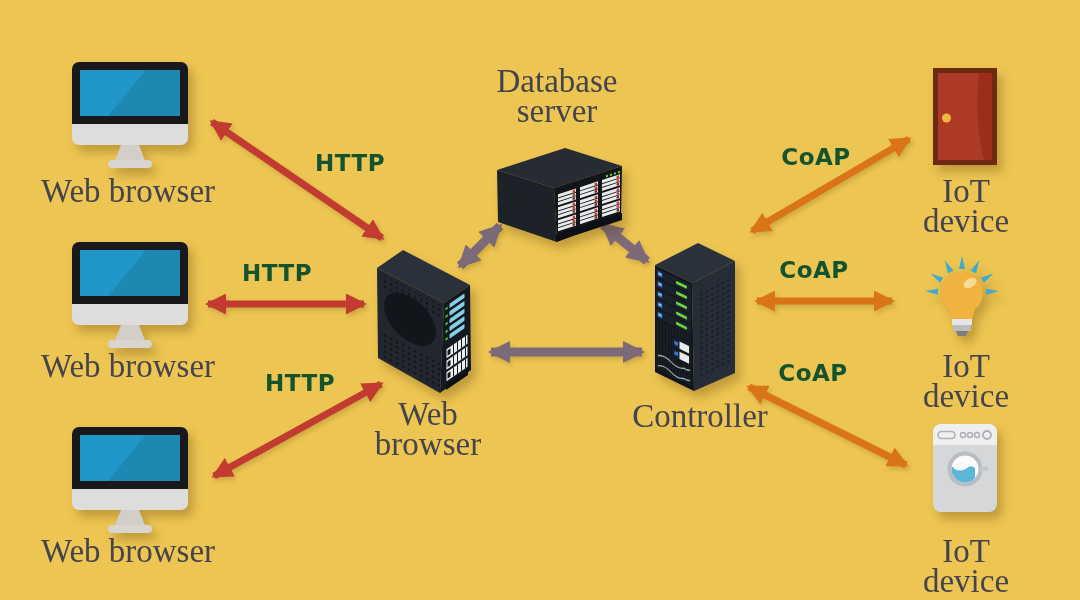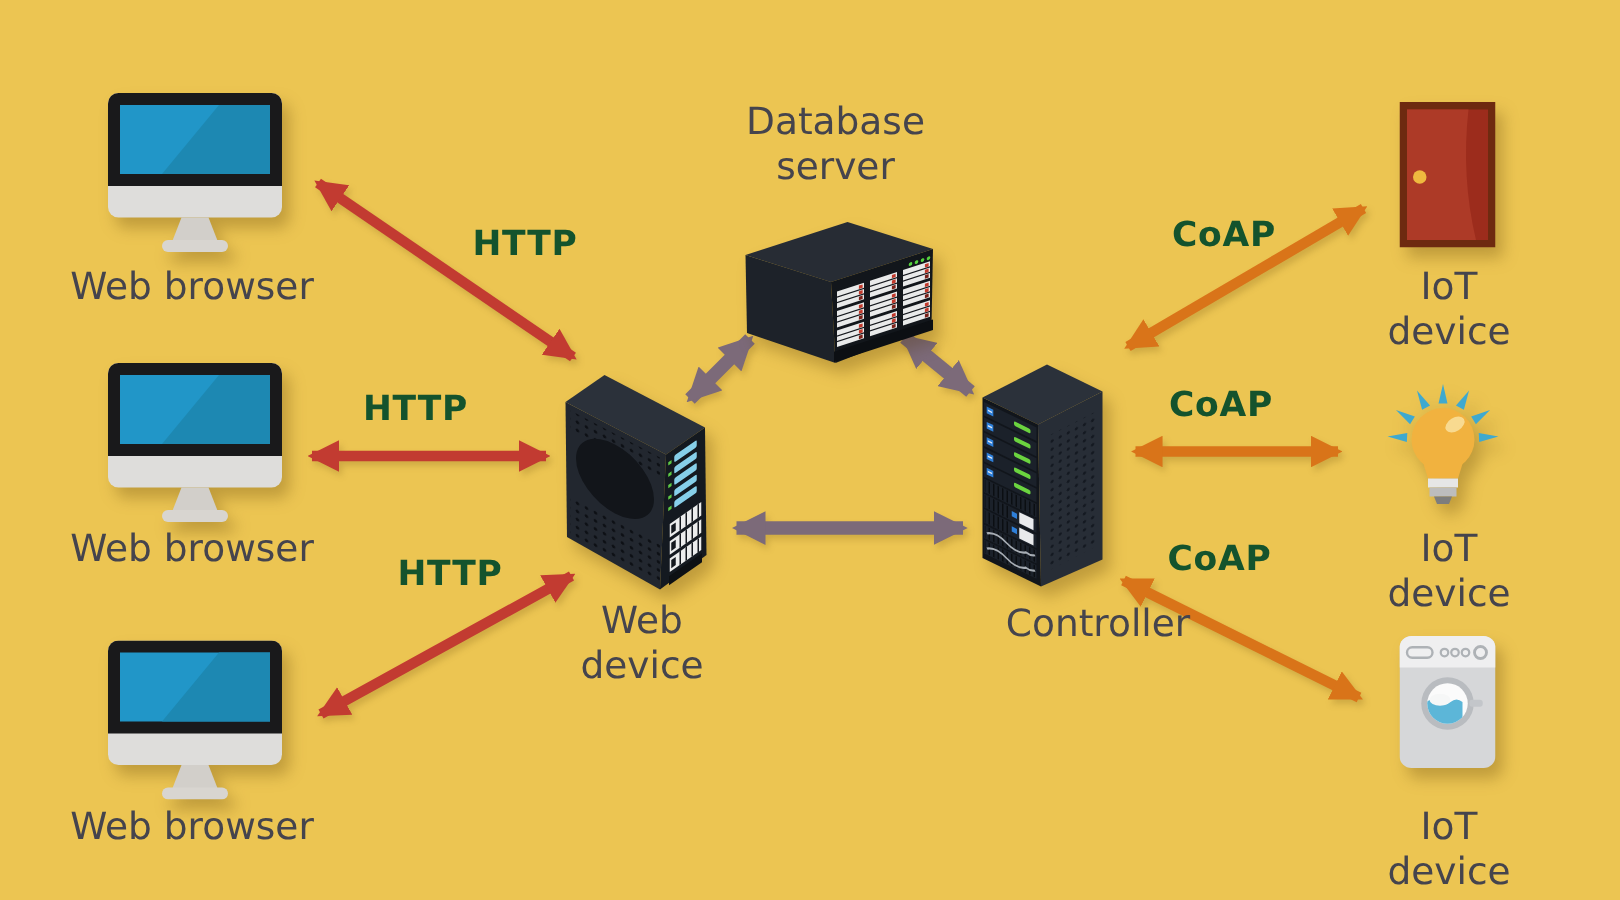--- a/index.html
+++ b/index.html
@@ -4,21 +4,21 @@
 <style>
   html,body{margin:0;padding:0;}
   .stage{
     position:relative;width:1080px;height:600px;background:#ecc552;
     overflow:hidden;font-family:"DejaVu Sans","Liberation Sans",sans-serif;
   }
   .arrows{position:absolute;left:0;top:0;filter:drop-shadow(2px 3px 2px rgba(80,50,0,.18));}
   .icon{position:absolute;filter:drop-shadow(5px 7px 5px rgba(80,50,0,.28));}
   .node-label{
     position:absolute;transform:translateX(-50%);text-align:center;
-    color:#45444d;font-size:25px;line-height:30px;white-space:pre-line;
+    color:#45444d;font-size:33px;line-height:30px;white-space:pre-line;font-family:Liberation Serif, serif;
   }
   .proto-label{
     position:absolute;transform:translateX(-50%);
     color:#14532d;font-size:23px;font-weight:bold;letter-spacing:.5px;
   }
 </style>
 </head>
 <body>
 
 <div class="stage">
@@ -160,21 +160,21 @@
         <use href="#wsbar" x="0" y="17.2"></use>
       <use href="#wsbar" x="0" y="24.8"></use>
         <use href="#wsbar" x="0" y="32.4"></use>
       <use href="#wsbay" x="2.5" y="46"></use>
         <use href="#wsbay" x="2.5" y="57.5"></use>
         <use href="#wsbay" x="2.5" y="69"></use>
       <rect x="2" y="80.5" width="22" height="6" fill="#0d1014"></rect>
     </g>
   </svg>
   <div class="node-label" style="left:428px;top:399px">Web
-device</div>
+browser</div>
 
   <svg class="icon" style="left:652px;top:240px" width="86" height="152" viewBox="0 0 86 152">
     <defs>
       <pattern id="ctdots" width="5.4" height="5.4" patternUnits="userSpaceOnUse">
         <circle cx="2" cy="2" r="1.1" fill="#141921"></circle>
       </pattern>
       <pattern id="ctvl" width="3" height="9" patternUnits="userSpaceOnUse">
         <line x1="1.5" y1="0" x2="1.5" y2="9" stroke="#0b0e12" stroke-width="1"></line>
       </pattern>
       <g id="ctunit">
@@ -208,21 +208,21 @@
       <rect x="1.5" y="53.5" width="34" height="8" fill="url(#ctvl)"></rect>
       <use href="#ctpsu" y="63.2"></use>
         <use href="#ctpsu" y="73.4"></use>
       <use href="#ctcable" y="83.6"></use>
         <use href="#ctcable" y="93.8"></use>
     </g>
     <g transform="translate(42,45) skewY(-27)">
       <rect x="5" y="8" width="32" height="90" fill="url(#ctdots)"></rect>
     </g>
   </svg>
-  <div class="node-label" style="left:732px;top:401px">Controller</div>
+  <div class="node-label" style="left:700px;top:401px">Controller</div>
 
   <svg class="icon" style="left:933px;top:68px" width="64" height="97" viewBox="0 0 64 97">
     <rect width="64" height="97" fill="#6e2a10"></rect>
     <rect x="5" y="5" width="54" height="87" fill="#9c2c1c"></rect>
     <path d="M5 5 h41 q-5 45 5 87 h-46 z" fill="#ad3a27"></path>
     <circle cx="13.5" cy="50" r="4.5" fill="#efb93f"></circle>
   </svg>
   <div class="node-label" style="left:966px;top:176px">IoT device</div>
 
   <svg class="icon" style="left:917px;top:248px" width="90" height="90" viewBox="0 0 90 90">

